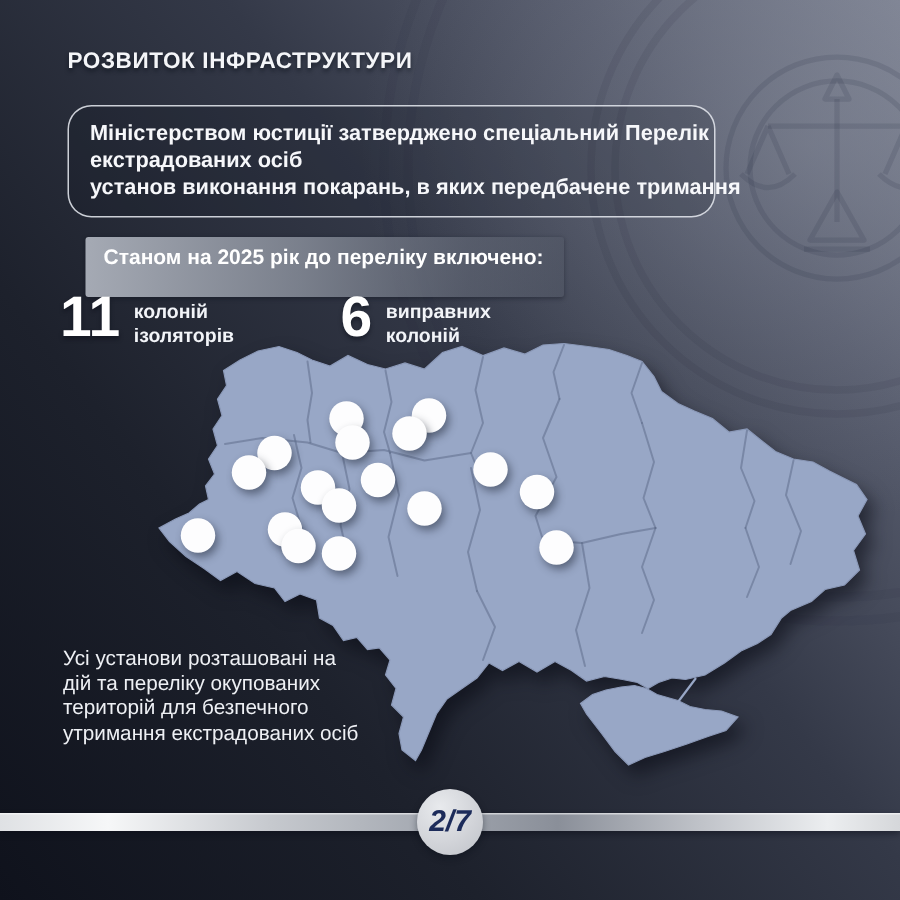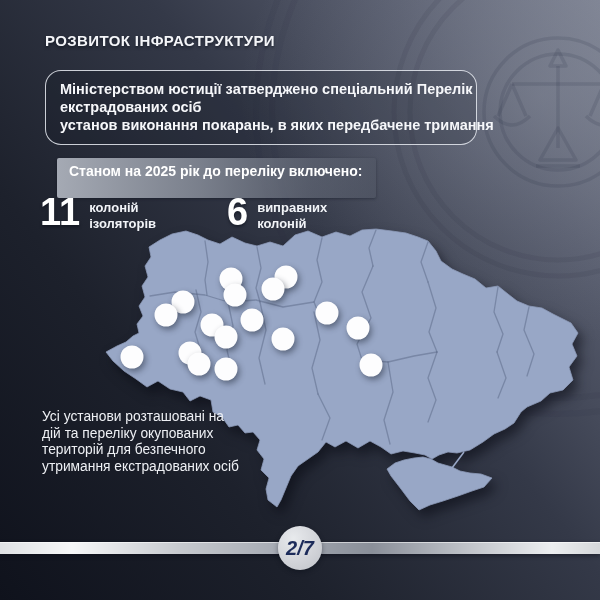--- a/index.html
+++ b/index.html
@@ -33,21 +33,21 @@
   .stat{display:flex;align-items:flex-start;gap:9px;}
   .stat-1{left:40px;top:196px;}
   .stat-2{left:227px;top:196px;}
   .stat-value{
     font-size:38px;line-height:32px;font-weight:800;color:#ffffff;
     text-shadow:0 2px 3px rgba(8,12,22,0.5);
   }
   .stat-label{margin-top:4px;color:#f2f4f8;font-size:13px;font-weight:600;line-height:15.5px;}
   .stat-label span{display:block;white-space:nowrap;}
   .facility-note{
-    left:42px;top:409px;color:#eef0f4;font-size:13.8px;font-weight:500;line-height:16.5px;
+    left:42px;top:431px;color:#eef0f4;font-size:13.8px;font-weight:500;line-height:16.5px;
   }
   .facility-note span{display:block;white-space:nowrap;}
   .map-svg{left:0;top:0;width:600px;height:600px;}
   .land{filter:drop-shadow(5px 7px 6px rgba(7,10,19,0.55));}
   .marker{filter:drop-shadow(2px 3px 3px rgba(14,19,34,0.45));}
   .pagination-bar{
     left:0;top:542px;width:600px;height:11px;
     background:linear-gradient(90deg,#dfe1e4 0%,#f6f7f8 12%,#c6c9ce 30%,#9fa4ad 50%,#8a8f99 62%,#c0c3c9 78%,#eceef0 92%,#d5d7da 100%);
     border-top:1px solid rgba(255,255,255,0.55);
     box-shadow:0 2px 4px rgba(8,12,22,0.45);

